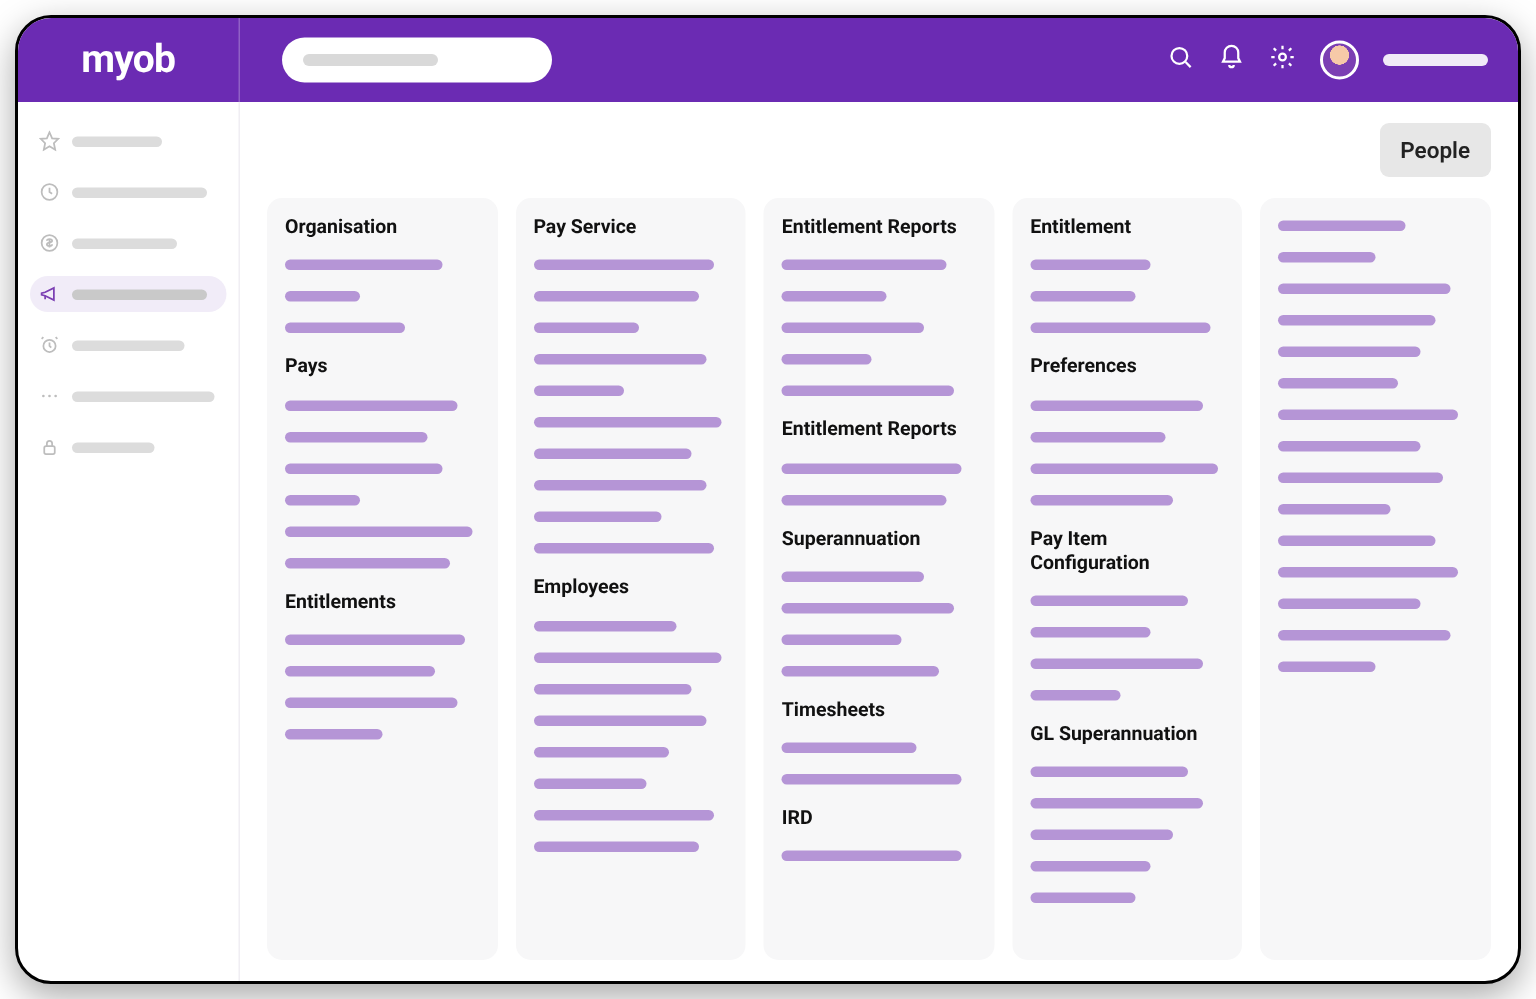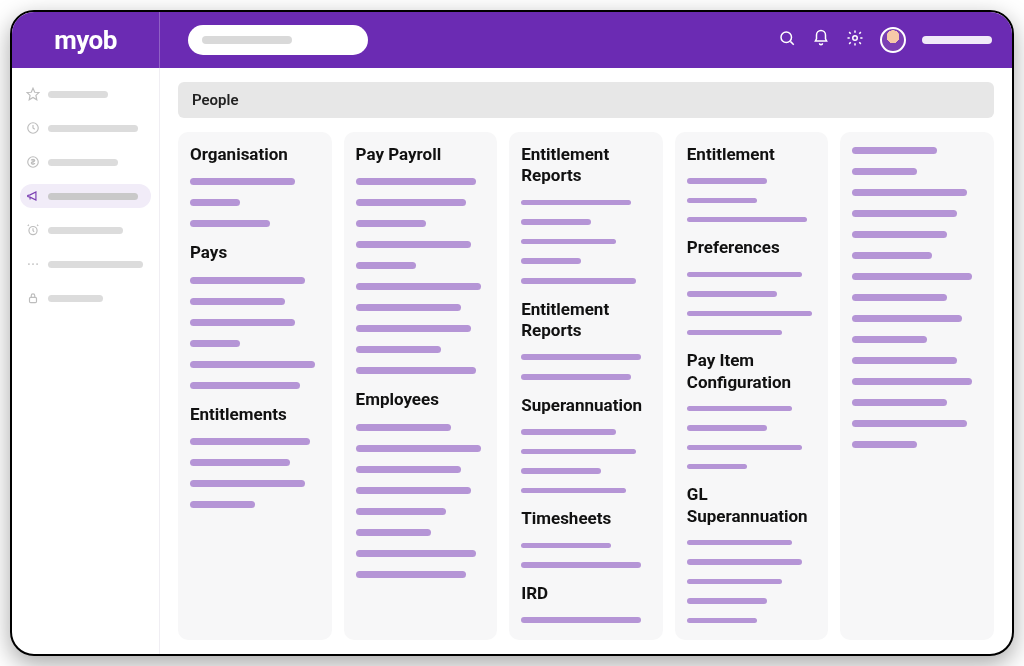--- a/index.html
+++ b/index.html
@@ -29,25 +29,25 @@
 
   .body { flex:1; display:flex; min-height:0; }
   .sidebar { width:148px; border-right:1px solid #f0eef3; padding:14px 8px; display:flex; flex-direction:column; gap:10px; }
   .sb-item { display:flex; align-items:center; gap:8px; height:24px; padding:0 6px; border-radius:12px; }
   .sb-item.active { background:#f1ecf8; }
   .sb-item .sb-icon { width:14px; height:14px; display:flex; align-items:center; justify-content:center; color:#bdbdbd; }
   .sb-item.active .sb-icon { color:#7b3fb3; }
   .sb-item .sb-label { height:7px; border-radius:4px; background:#dcdcdc; }
   .sb-item.active .sb-label { background:#c9c9c9; }
 
-  .main { flex:1; padding: 14px 18px; overflow:hidden; display:flex; flex-direction:column; gap:14px; }
+  .main { flex:1; padding: 14px 18px; overflow:hidden; display:flex; flex-direction:column; gap:14px;align-items:flex-end; }
   .page-title-bar { background:#e7e7e7; border-radius:6px; padding:9px 14px; font-size:15px; font-weight:600; color:#222; }
   .cols { flex:1; display:grid; grid-template-columns: repeat(5, 1fr); gap:12px; min-height:0; }
   .col { background:#f7f7f8; border-radius:10px; padding:12px 12px 14px; display:flex; flex-direction:column; gap:8px; overflow:hidden; }
-  .sec-title { font-size:17px; font-weight:700; color:#111; margin-top:4px; margin-bottom:2px; line-height:1.25; }
+  .sec-title { font-size:13px; font-weight:700; color:#111; margin-top:4px; margin-bottom:2px; line-height:1.25; }
   .sec-title.first { margin-top:0; }
   .link-ph { height:7px; border-radius:4px; background:#b595d6; margin: 3px 0; }
 </style>
 </head>
 <body>
 
 <div class="frame">
 
   <div class="topbar">
     <div class="logo-cell">
@@ -163,21 +163,21 @@
             <div class="link-ph" style="width: 50px;"></div>
             <div class="link-ph" style="width: 125px;"></div>
             <div class="link-ph" style="width: 110px;"></div>
             <div class="sec-title">Entitlements</div>
             <div class="link-ph" style="width: 120px;"></div>
             <div class="link-ph" style="width: 100px;"></div>
             <div class="link-ph" style="width: 115px;"></div>
             <div class="link-ph" style="width: 65px;"></div>
           </div>
           <div class="col">
-            <div class="sec-title first">Pay Payroll</div>
+            <div class="sec-title first">Pay Service</div>
             <div class="link-ph" style="width: 120px;"></div>
             <div class="link-ph" style="width: 110px;"></div>
             <div class="link-ph" style="width: 70px;"></div>
             <div class="link-ph" style="width: 115px;"></div>
             <div class="link-ph" style="width: 60px;"></div>
             <div class="link-ph" style="width: 125px;"></div>
             <div class="link-ph" style="width: 105px;"></div>
             <div class="link-ph" style="width: 115px;"></div>
             <div class="link-ph" style="width: 85px;"></div>
             <div class="link-ph" style="width: 120px;"></div>

